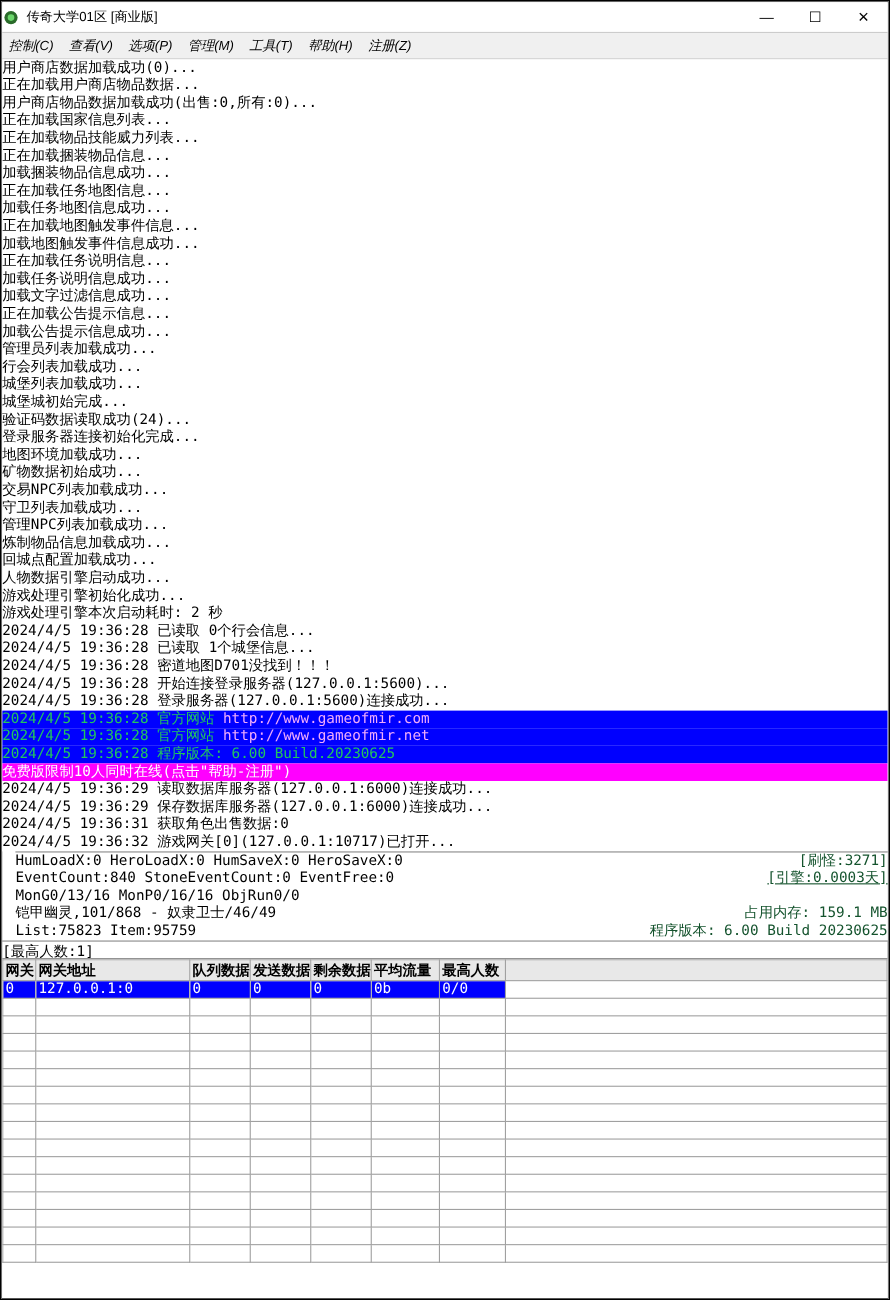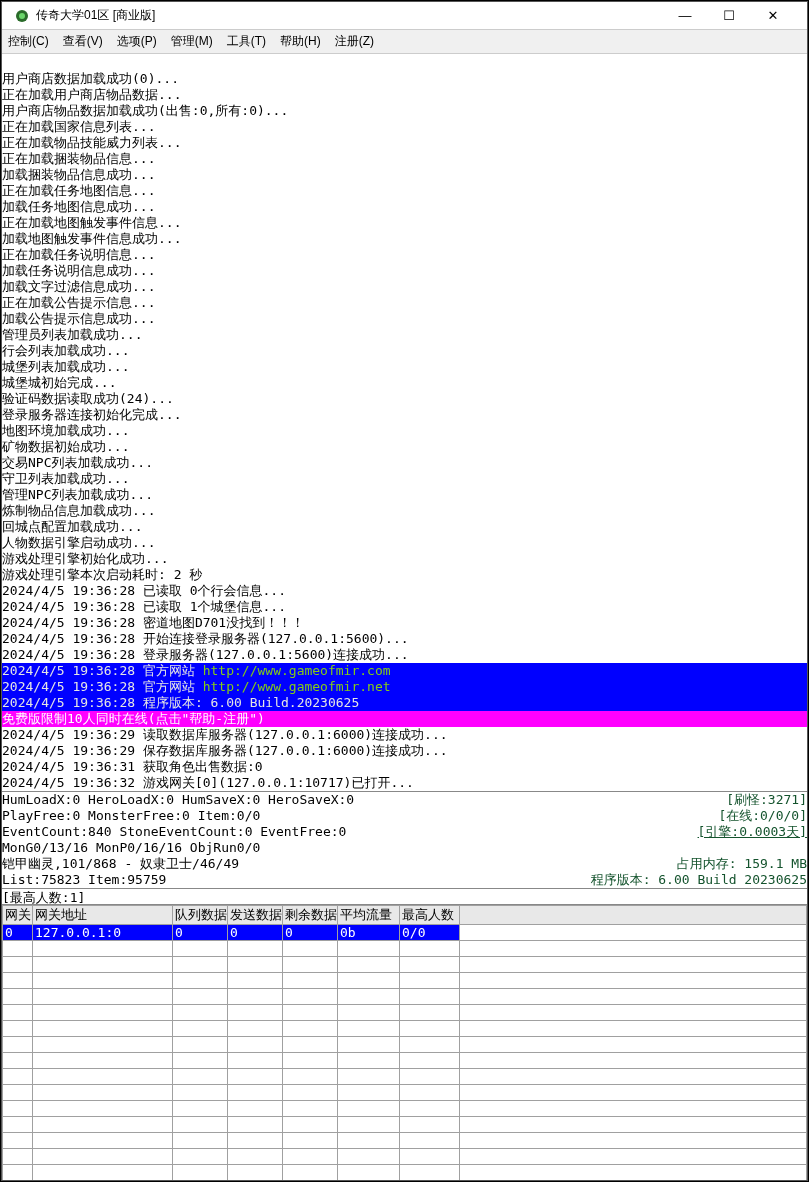--- a/index.html
+++ b/index.html
@@ -1,40 +1,40 @@
 <!DOCTYPE html>
 <html><head>
 <meta charset="utf-8">
 <style>
   * { box-sizing: border-box; margin: 0; padding: 0; }
   body { width: 809px; height: 1182px; font-family: "Microsoft YaHei", Arial, sans-serif; font-size: 12px; background: #000; overflow: hidden; border: 1px solid #000; }
   .window { width: 807px; height: 1180px; background: #fff; display: flex; flex-direction: column; border: 1px solid #555; }
-  .titlebar { height: 28px; background: #fff; display: flex; align-items: center; padding: 0 12px; border-bottom: 1px solid #ccc; }
+  .titlebar { height: 28px; background: #fff; display: flex; align-items: center; padding: 0 0; border-bottom: 1px solid #ccc; }
   .titlebar .icon { width: 16px; height: 16px; margin-right: 6px; display:inline-block;}
   .titlebar .title { flex: 1; font-size: 12px; }
   .winbtns { display: flex; }
   .winbtn { width: 44px; height: 26px; display: flex; align-items: center; justify-content: center; font-size: 13px; }
-  .menubar { height: 24px; background: #f0f0f0; display: flex; align-items: center; padding: 3px 6px; gap: 14px; border-bottom: 1px solid #ccc; font-size: 12px; }
+  .menubar { height: 24px; background: #f0f0f0; display: flex; align-items: center; padding: 3px 6px; gap: 14px; border-bottom: 1px solid #ccc; font-size: 12px; font-style: italic; }
   .menubar span { cursor: default; }
-  .logpanel { flex: 0 0 auto; height: 720px; background: #fff; font-family: SimSun, "MS Song", monospace; font-size: 13px; line-height: 16px; overflow-y: scroll; white-space: pre; color: #000; margin-top: 17px; }
+  .logpanel { flex: 0 0 auto; height: 720px; background: #fff; font-family: SimSun, "MS Song", monospace; font-size: 13px; line-height: 16px; overflow-y: scroll; white-space: pre; color: #000; }
   .logline { height: 16px; }
   .hl-blue { background: #0000ff; color: #fff; }
-  .hl-blue .yellow { color: #84cc16; }
-  .hl-blue .white { color: #e5e5e5; }
+  .hl-blue .yellow { color: #f0abfc; }
+  .hl-blue .white { color: #22c55e; }
   .hl-pink { background: #ff00ff; color: #fff; }
-  .statspanel { border-top: 1px solid #888; background: #fff; font-family: SimSun, monospace; font-size: 13px; line-height: 16px; padding: 0; color:#000;}
+  .statspanel { border-top: 1px solid #888; background: #fff; font-family: SimSun, monospace; font-size: 13px; line-height: 16px; padding: 0; color:#000;margin-left:12px;}
   .statrow { display: flex; justify-content: space-between; height: 16px; }
   .statrow .left { }
   .statrow .right-blue { color: #14532d; }
   .procline { border-top: 1px solid #888; height:16px; display:flex; justify-content:space-between; font-family:SimSun,monospace; font-size:13px;}
   .procline .right { color:#0000cc; }
   .tablewrap { flex: 1; overflow-y: scroll; background: #fff; border-top: 1px solid #888; }
   table { border-collapse: collapse; width: 100%; font-family: SimSun, monospace; font-size: 13px; table-layout: fixed; }
   th, td { border: 1px solid #a0a0a0; height: 16px; text-align: left; padding: 0 2px; overflow:hidden; white-space:nowrap; }
-  th { background: #e8e8e8; font-weight: normal; }
+  th { background: #e8e8e8; font-weight: bold; }
   tr.sel td { background: #0000ff; color: #fff; }
   tr.empty td { height: 16px; }
   .col0{width:30px;} .col1{width:140px;} .col2{width:55px;} .col3{width:55px;margin-left:15px;} .col4{width:55px;} .col5{width:62px;} .col6{width:60px;}
 </style>
 </head>
 <body>
 
 <div class="window">
 
   <div class="titlebar">
@@ -61,24 +61,20 @@
     <span>帮助(H)</span>
     <span>注册(Z)</span>
   </div>
 
   <div class="logpanel" id="logpanel"><div class="logline">用户商店数据加载成功(0)...</div><div class="logline">正在加载用户商店物品数据...</div><div class="logline">用户商店物品数据加载成功(出售:0,所有:0)...</div><div class="logline">正在加载国家信息列表...</div><div class="logline">正在加载物品技能威力列表...</div><div class="logline">正在加载捆装物品信息...</div><div class="logline">加载捆装物品信息成功...</div><div class="logline">正在加载任务地图信息...</div><div class="logline">加载任务地图信息成功...</div><div class="logline">正在加载地图触发事件信息...</div><div class="logline">加载地图触发事件信息成功...</div><div class="logline">正在加载任务说明信息...</div><div class="logline">加载任务说明信息成功...</div><div class="logline">加载文字过滤信息成功...</div><div class="logline">正在加载公告提示信息...</div><div class="logline">加载公告提示信息成功...</div><div class="logline">管理员列表加载成功...</div><div class="logline">行会列表加载成功...</div><div class="logline">城堡列表加载成功...</div><div class="logline">城堡城初始完成...</div><div class="logline">验证码数据读取成功(24)...</div><div class="logline">登录服务器连接初始化完成...</div><div class="logline">地图环境加载成功...</div><div class="logline">矿物数据初始成功...</div><div class="logline">交易NPC列表加载成功...</div><div class="logline">守卫列表加载成功...</div><div class="logline">管理NPC列表加载成功...</div><div class="logline">炼制物品信息加载成功...</div><div class="logline">回城点配置加载成功...</div><div class="logline">人物数据引擎启动成功...</div><div class="logline">游戏处理引擎初始化成功...</div><div class="logline">游戏处理引擎本次启动耗时: 2 秒</div><div class="logline">2024/4/5 19:36:28 已读取 0个行会信息...</div><div class="logline">2024/4/5 19:36:28 已读取 1个城堡信息...</div><div class="logline">2024/4/5 19:36:28 密道地图D701没找到！！！</div><div class="logline">2024/4/5 19:36:28 开始连接登录服务器(127.0.0.1:5600)...</div><div class="logline">2024/4/5 19:36:28 登录服务器(127.0.0.1:5600)连接成功...</div><div class="logline hl-blue"><span class="white">2024/4/5 19:36:28 </span><span class="white">官方网站 </span><span class="yellow">http://www.gameofmir.com</span></div><div class="logline hl-blue"><span class="white">2024/4/5 19:36:28 </span><span class="white">官方网站 </span><span class="yellow">http://www.gameofmir.net</span></div><div class="logline hl-blue"><span class="white">2024/4/5 19:36:28 </span><span class="white">程序版本: 6.00 Build.20230625</span></div><div class="logline hl-pink">免费版限制10人同时在线(点击"帮助-注册")</div><div class="logline">2024/4/5 19:36:29 读取数据库服务器(127.0.0.1:6000)连接成功...</div><div class="logline">2024/4/5 19:36:29 保存数据库服务器(127.0.0.1:6000)连接成功...</div><div class="logline">2024/4/5 19:36:31 获取角色出售数据:0</div><div class="logline">2024/4/5 19:36:32 游戏网关[0](127.0.0.1:10717)已打开...</div></div>
 
   <div class="statspanel">
     <div class="statrow">
         <span class="left">HumLoadX:0 HeroLoadX:0 HumSaveX:0 HeroSaveX:0</span>
         <span class="right-blue">[刷怪:3271]</span>
-      </div>
-    <div class="statrow">
-        <span class="left">PlayFree:0 MonsterFree:0 Item:0/0</span>
-        <span class="right-blue">[在线:0/0/0]</span>
       </div>
     <div class="statrow">
         <span class="left">EventCount:840 StoneEventCount:0 EventFree:0</span>
         <span class="right-blue" style="text-decoration:underline">[引擎:0.0003天]</span>
       </div>
     <div class="statrow">
         <span class="left">MonG0/13/16 MonP0/16/16 ObjRun0/0</span>
       </div>
     <div class="statrow">
         <span class="left">铠甲幽灵,101/868 - 奴隶卫士/46/49</span>

